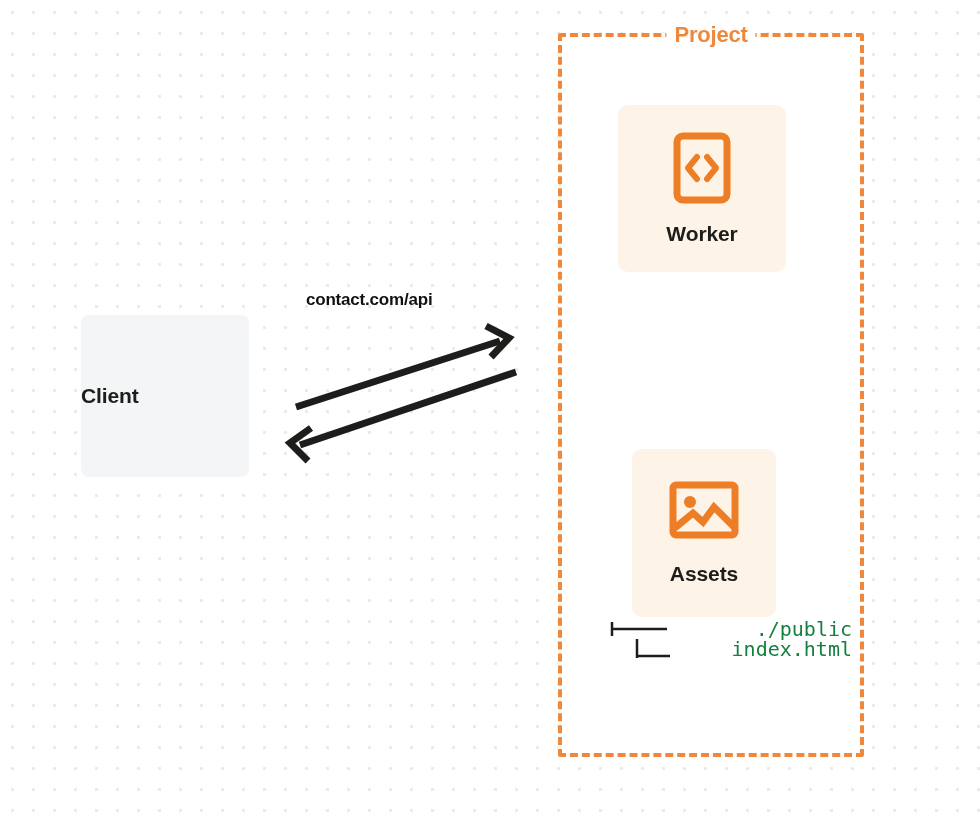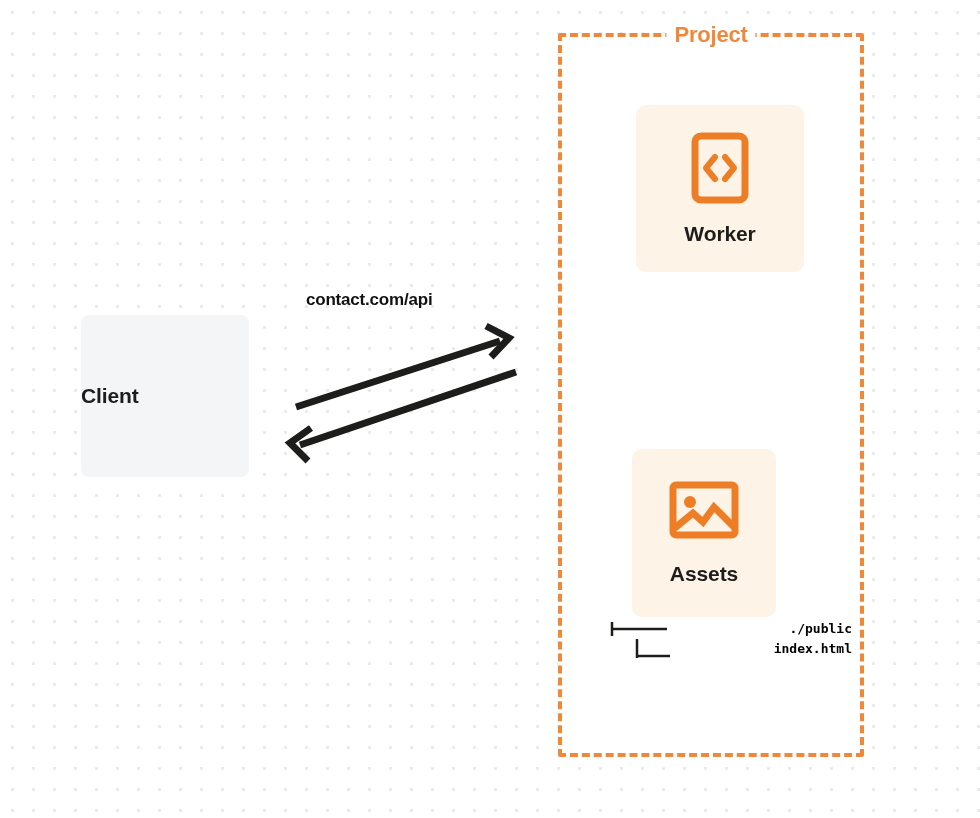--- a/index.html
+++ b/index.html
@@ -92,21 +92,21 @@
   .service-card {
     position: absolute;
     background: #fdf3e7;
     border-radius: 10px;
     display: flex;
     flex-direction: column;
     align-items: center;
     justify-content: center;
   }
   .service-card.worker {
-    left: 74px;
+    left: 56px;
     top: 68px;
     width: 168px;
     height: 167px;
   }
   .service-card.assets {
     left: 70px;
     top: 412px;
     width: 144px;
     height: 168px;
   }
@@ -124,23 +124,23 @@
     letter-spacing: -0.1px;
   }
 
   
   .file-tree {
     position: absolute;
     left: 48px;
     top: 582px;
     width: 245px;
     font-family: "DejaVu Sans Mono", "Liberation Mono", monospace;
-    font-size: 13px;
-    font-weight: bold;
-    color: #000000;
+    font-size: 20px;
+    font-weight: normal;
+    color: #15803d;
     line-height: 20px;
   }
   .tree-row {
     position: relative;
     height: 20px;
     text-align: right;
     padding-right: 3px;
     white-space: nowrap;
   }
   .tree-row .tree-text {

